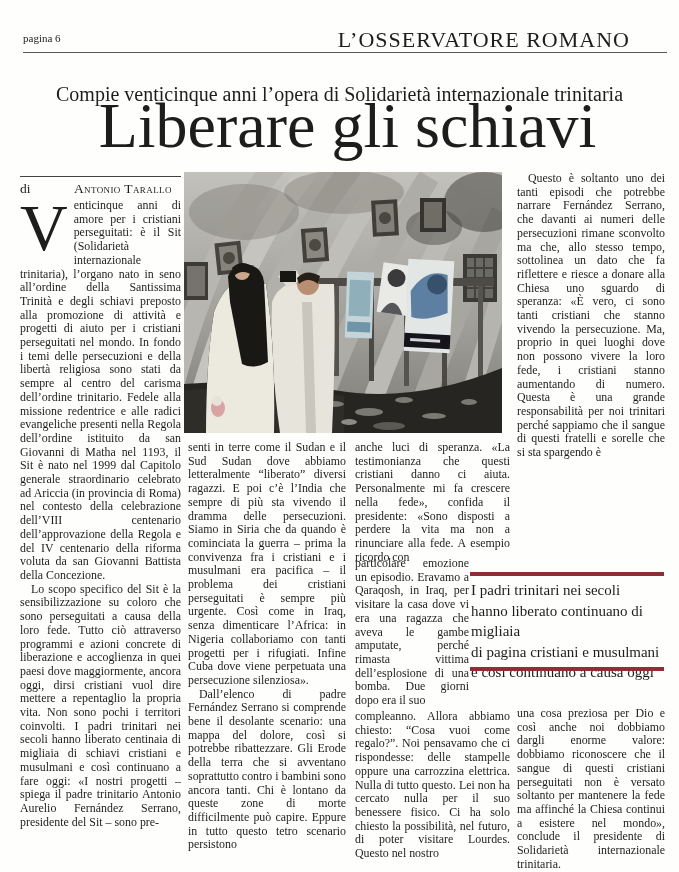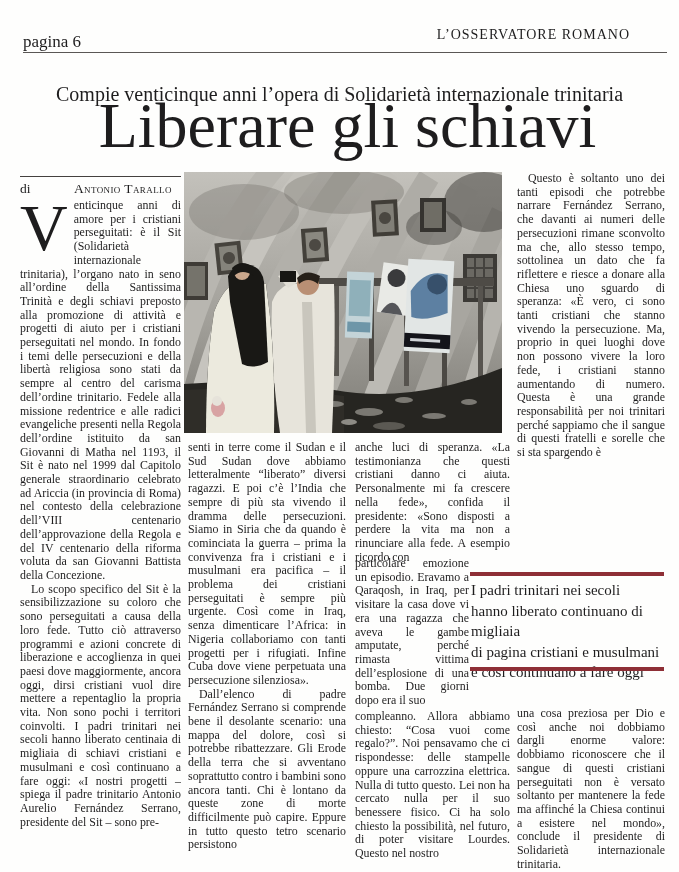--- a/index.html
+++ b/index.html
@@ -2,22 +2,22 @@
 <html lang="it"><head>
 <meta charset="utf-8">
 <style>
   html,body{margin:0;padding:0;background:#e8e8e8;}
   .page{
     position:relative;width:679px;height:872px;margin:0 auto;
     background:#fefefdff;background:#fefefd;
     font-family:"Liberation Serif","DejaVu Serif",serif;
     color:#1e1d1e;overflow:hidden;
   }
-  .page-label{position:absolute;left:23px;top:32px;font-size:17px;}
-  .masthead{position:absolute;right:49px;top:27px;font-size:14px;letter-spacing:1px;}
+  .page-label{position:absolute;left:23px;top:32px;font-size:11px;}
+  .masthead{position:absolute;right:49px;top:27px;font-size:22px;letter-spacing:1px;}
   .header-rule{position:absolute;left:23px;right:12px;top:52px;height:1px;background:#5a5755;}
   .kicker{position:absolute;left:0;right:0;top:83px;text-align:center;font-size:20px;}
   .headline{position:absolute;left:16px;right:0;top:99px;text-align:center;font-size:64px;line-height:54px;font-weight:400;}
   .byline-rule{position:absolute;left:20px;top:176px;width:161px;height:1px;background:#44413f;}
   .byline{position:absolute;left:20px;top:181px;font-size:13.5px;}
   .sc{font-variant:small-caps;letter-spacing:.4px;margin-left:40px;}
   .body-text{font-size:11.9px;line-height:13.7px;text-align:justify;hyphens:auto;-webkit-hyphens:auto;}
   .body-text p{margin:0;}
   .body-text p.ind{text-indent:11px;}
   .dropcap{float:left;font-size:66px;line-height:52px;padding:3px 6px 0 0;}
@@ -190,17 +190,17 @@
   </div>
   <div class="col col4b body-text">
     <p>una cosa preziosa per Dio e così anche noi dobbiamo dargli enorme valore: dobbiamo riconoscere che il sangue di questi cristiani perseguitati non è versato soltanto per mantenere la fede ma affinché la Chiesa continui a esistere nel mondo», conclude il presidente di Solidarietà internazionale trinitaria.</p>
   </div>
 
   <div class="accent-bar bar-top" style="background: rgb(142, 47, 54);"></div>
   <div class="pull-quote">
     <div>I padri trinitari nei secoli</div>
     <div>hanno liberato continuano di migliaia</div>
     <div>di pagina cristiani e musulmani</div>
-    <div>e così continuano a fare oggi</div>
+    <div>e così continuano a causa oggi</div>
   </div>
   <div class="accent-bar bar-bottom" style="background: rgb(142, 47, 54);"></div>
 
 </div>
 
 </body></html>

